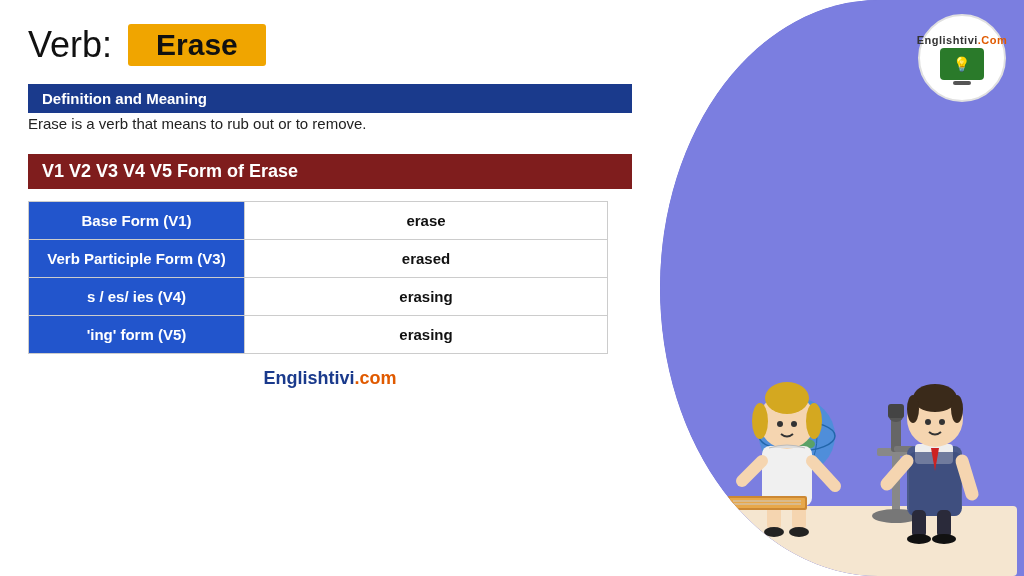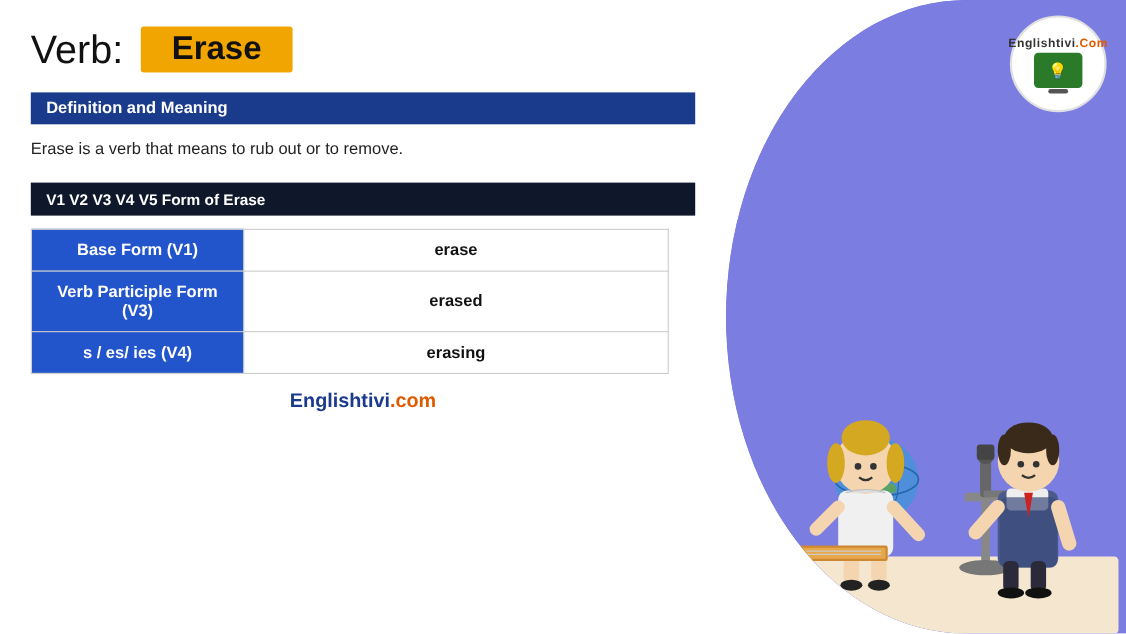--- a/index.html
+++ b/index.html
@@ -140,35 +140,34 @@
     }
 
     
     .section-header {
       background: #1a3a8c;
       color: #fff;
       font-size: 15px;
       font-weight: bold;
       padding: 6px 14px;
       display: inline-block;
-      margin-bottom: 12px;
     }
 
     .definition-text {
       font-size: 15px;
       color: #222;
       margin-bottom: 18px;
       line-height: 1.5;
     }
 
     
     .v-form-header {
-      background: #0f172a;
+      background: #7f1d1d;
       color: #fff;
-      font-size: 14px;
+      font-size: 18px;
       font-weight: bold;
       padding: 7px 14px;
       display: inline-block;
       margin-bottom: 12px;
     }
 
     
     .verb-table {
       border-collapse: collapse;
       width: 580px;
@@ -181,21 +180,21 @@
     .verb-table td {
       padding: 10px 16px;
       font-size: 15px;
       border: 1px solid #ccc;
     }
 
     .verb-table td.form-label {
       background: #2255cc;
       color: #fff;
       font-weight: bold;
-      width: 193px;
+      width: 216px;
       text-align: center;
     }
 
     .verb-table td.form-value {
       background: #fff;
       color: #111;
       text-align: center;
       font-weight: 600;
     }
 
@@ -236,20 +235,24 @@
           <td class="form-value">erase</td>
         </tr>
         <tr>
           <td class="form-label">Verb Participle Form (V3)</td>
           <td class="form-value">erased</td>
         </tr>
         <tr>
           <td class="form-label">s / es/ ies (V4)</td>
           <td class="form-value">erasing</td>
         </tr>
+        <tr>
+          <td class="form-label">'ing' form (V5)</td>
+          <td class="form-value">erasing</td>
+        </tr>
       </tbody>
   </table>
 
   <div class="footer-text">
     <span>Englishtivi</span><span class="englishtivi-orange">.com</span>
   </div>
 
 </div>
 
 <div class="right-panel">

